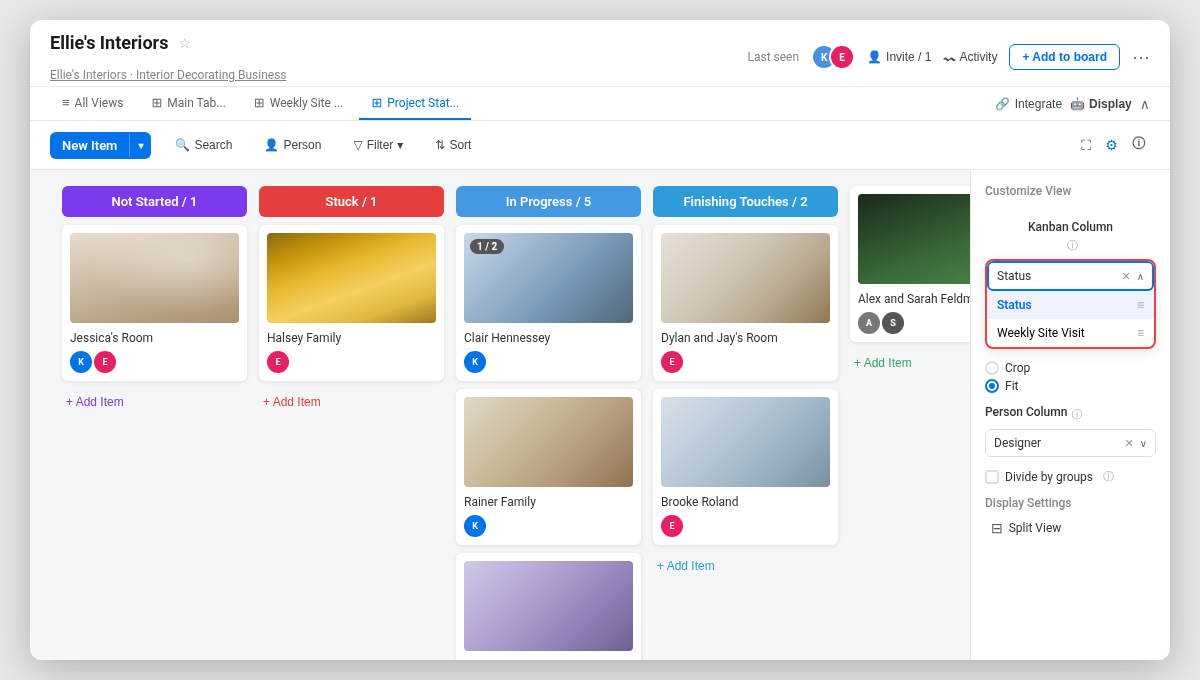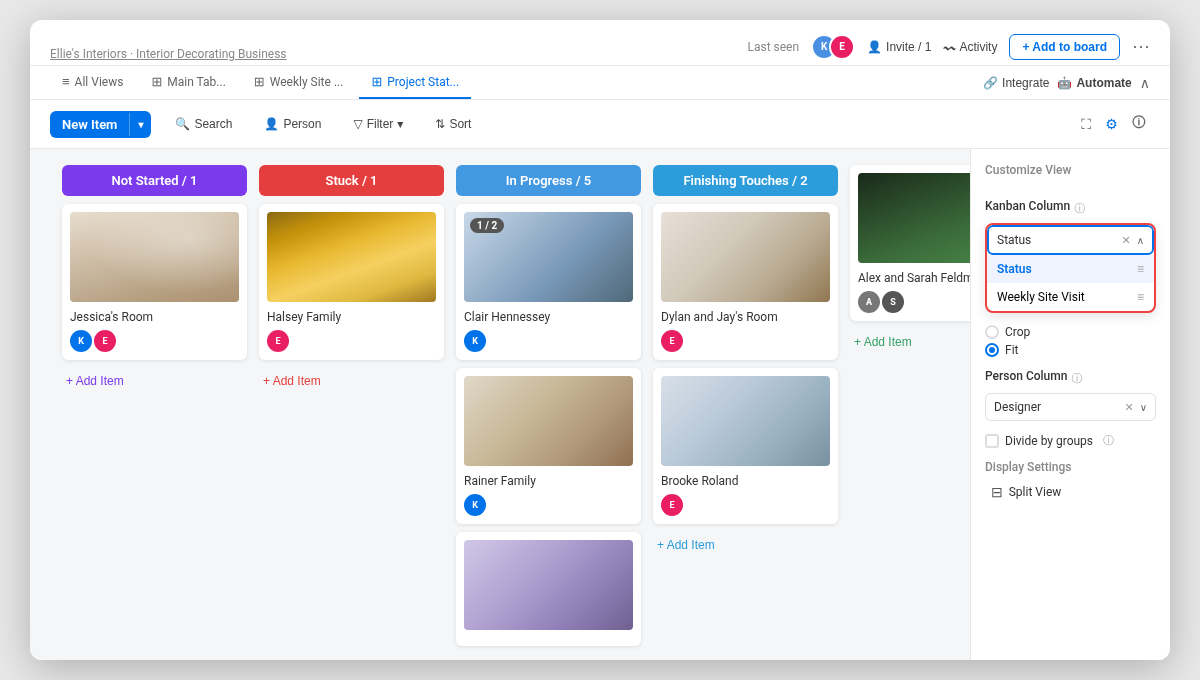--- a/index.html
+++ b/index.html
@@ -323,20 +323,24 @@
     .add-item-teal { color: #2d9cdb; }
     .add-item-green { color: #38a169; }
   </style>
 </head>
 <body>
 
 <div class="app-window">
 
   <div class="header">
     <div class="header-left">
+      <div style="display:flex;align-items:center;gap:6px;">
+        <span class="header-title">Ellie's Interiors</span>
+        <span class="star-icon">☆</span>
+      </div>
       <div class="header-subtitle">Ellie's Interiors · Interior Decorating Business</div>
     </div>
     <div class="header-right">
       <span class="last-seen-text">Last seen</span>
       <div class="avatar-group">
         <div class="avatar avatar-blue">K</div>
         <div class="avatar avatar-pink avatar-overlap">E</div>
       </div>
       <button class="invite-btn">
         <span>👤</span>
@@ -368,21 +372,21 @@
       <span class="tab-icon">⊞</span>
       <span>Project Stat...</span>
     </div>
     <div class="tabs-right">
       <button class="integrate-btn">
         <span>🔗</span>
         <span>Integrate</span>
       </button>
       <button class="automate-btn">
         <span>🤖</span>
-        <span>Automate</span>
+        <span>Display</span>
       </button>
       <button class="collapse-btn">∧</button>
     </div>
   </div>
 
   <div class="toolbar">
     <div class="new-item-btn">
       <span class="new-item-main">New Item</span>
       <span class="new-item-chevron">▾</span>
     </div>
@@ -504,21 +508,21 @@
       </div>
 
     </div>
 
     <div class="right-panel">
       <div class="panel-header">
         <span class="panel-section-title">Customize View</span>
       </div>
 
       <div>
-        <div style="display:flex;align-items:center;margin-bottom:6px;">
+        <div style="display:flex;align-items:center;margin-bottom:6px;flex-direction:column;">
           <span class="panel-label">Kanban Column</span>
           <span class="info-icon">ⓘ</span>
         </div>
 
         <div class="dropdown-menu">
           <div class="dropdown-select highlighted">
             <span>Status</span>
             <div style="display:flex;align-items:center;gap:2px;">
               <span class="dropdown-x">✕</span>
               <span class="dropdown-chevron">∧</span>

